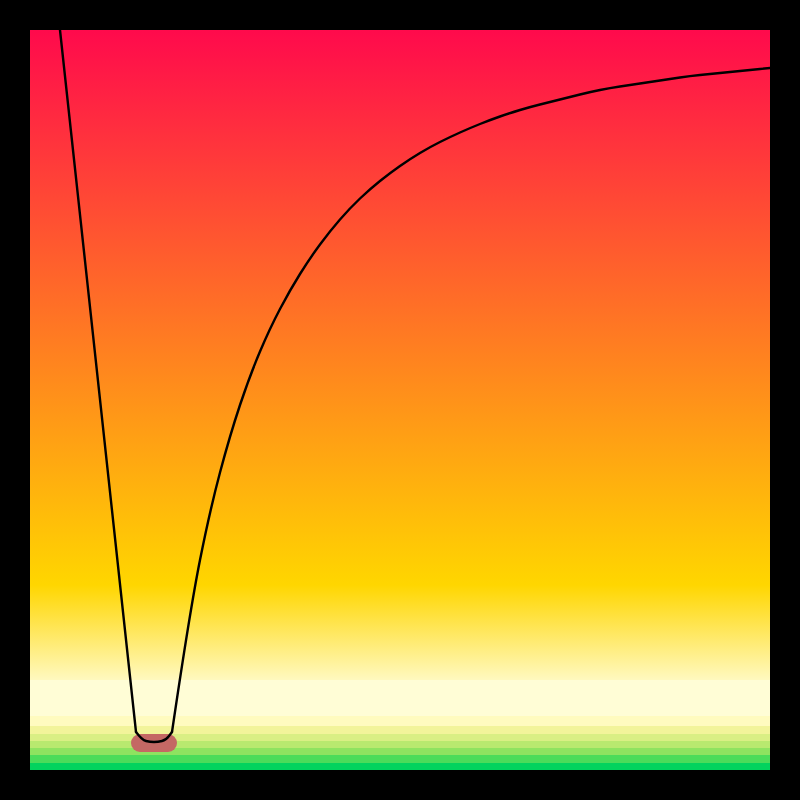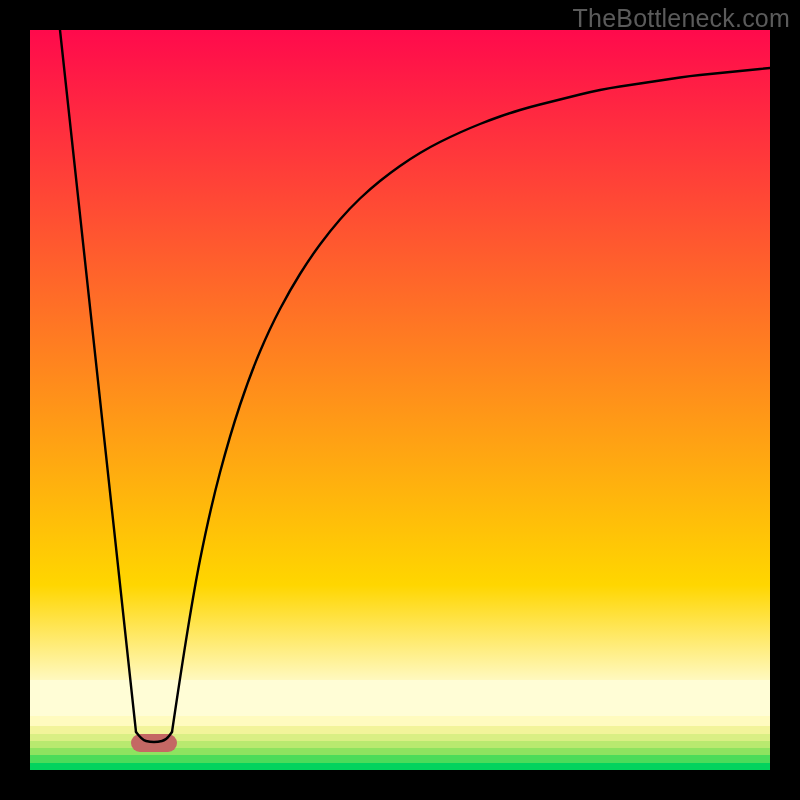--- a/index.html
+++ b/index.html
@@ -35,21 +35,20 @@
     letter-spacing: 0.2px;
   }
   svg {
     display: block;
   }
 </style>
 </head>
 <body>
 
 <div class="frame">
-  <div class="watermark">TheBottleneck.com</div>
   <div class="plot-area">
     <svg id="chart-svg" width="740" height="740" viewBox="0 0 740 740">
         <defs>
           <linearGradient id="g0" x1="0" y1="0" x2="0" y2="1">
             <stop offset="0%" stop-color="#ff0a4c"></stop>
             <stop offset="100%" stop-color="#ffd600"></stop>
           </linearGradient>
           <linearGradient id="g1" x1="0" y1="0" x2="0" y2="1">
             <stop offset="0%" stop-color="#ffd600"></stop>
             <stop offset="100%" stop-color="#fff9bf"></stop>

